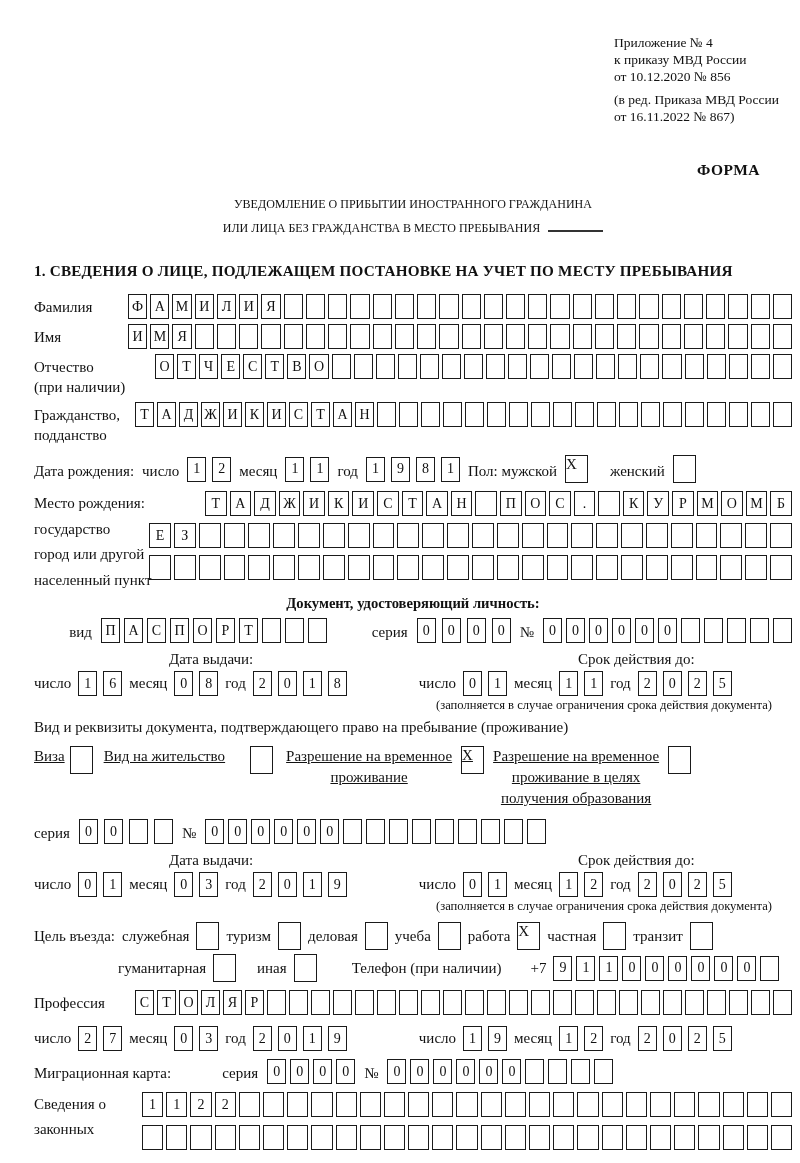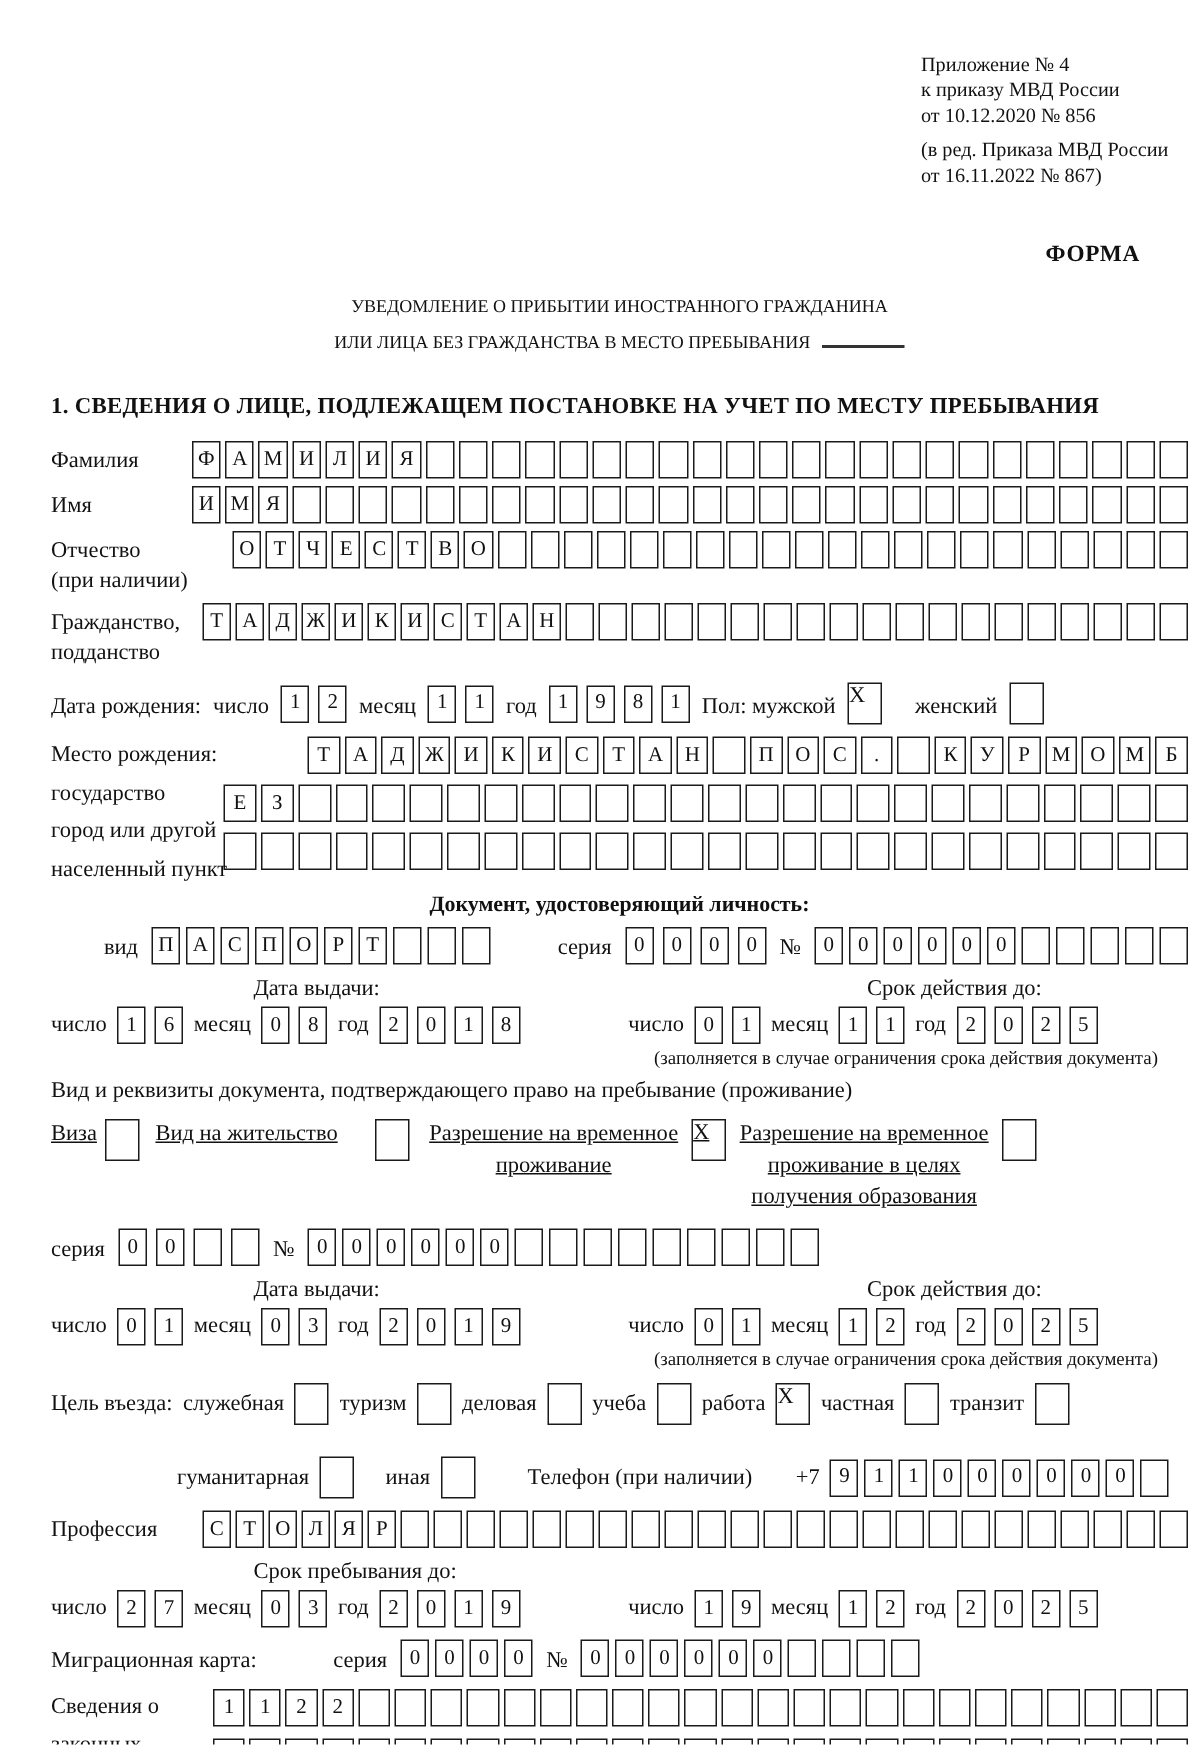--- a/index.html
+++ b/index.html
@@ -569,21 +569,21 @@
     <span class="lbl">частная</span>
     <span class="cbx">
         <span class="cell"></span>
       </span>
     <span class="lbl">транзит</span>
     <span class="cbx">
         <span class="cell"></span>
       </span>
   </div>
 
-  <div class="purpose-row" style="margin-top:21px;">
+  <div class="purpose-row" style="margin-top:4px;">
     <span class="lbl" style="margin-left:84px;">гуманитарная</span>
     <span class="cbx">
         <span class="cell"></span>
       </span>
     <span class="lbl gap14">иная</span>
     <span class="cbx">
         <span class="cell"></span>
       </span>
     <span class="lbl" style="margin-left:28px;">Телефон (при наличии)</span>
     <span class="lbl" style="margin-left:22px;">+7</span>
@@ -631,21 +631,20 @@
         <span class="cell"></span>
         <span class="cell"></span>
         <span class="cell"></span>
         <span class="cell"></span>
         <span class="cell"></span>
         <span class="cell"></span>
       </span>
   </div>
 
   <div class="duo">
-    <div>Срок пребывания до:</div>
   </div>
   <div class="dates">
     <div class="dgroup">
       <span class="dl">число</span>
       <span class="cellrow fx">
           <span class="cell">2</span>
           <span class="cell">7</span>
         </span>
       <span class="dl">месяц</span>
       <span class="cellrow fx">

